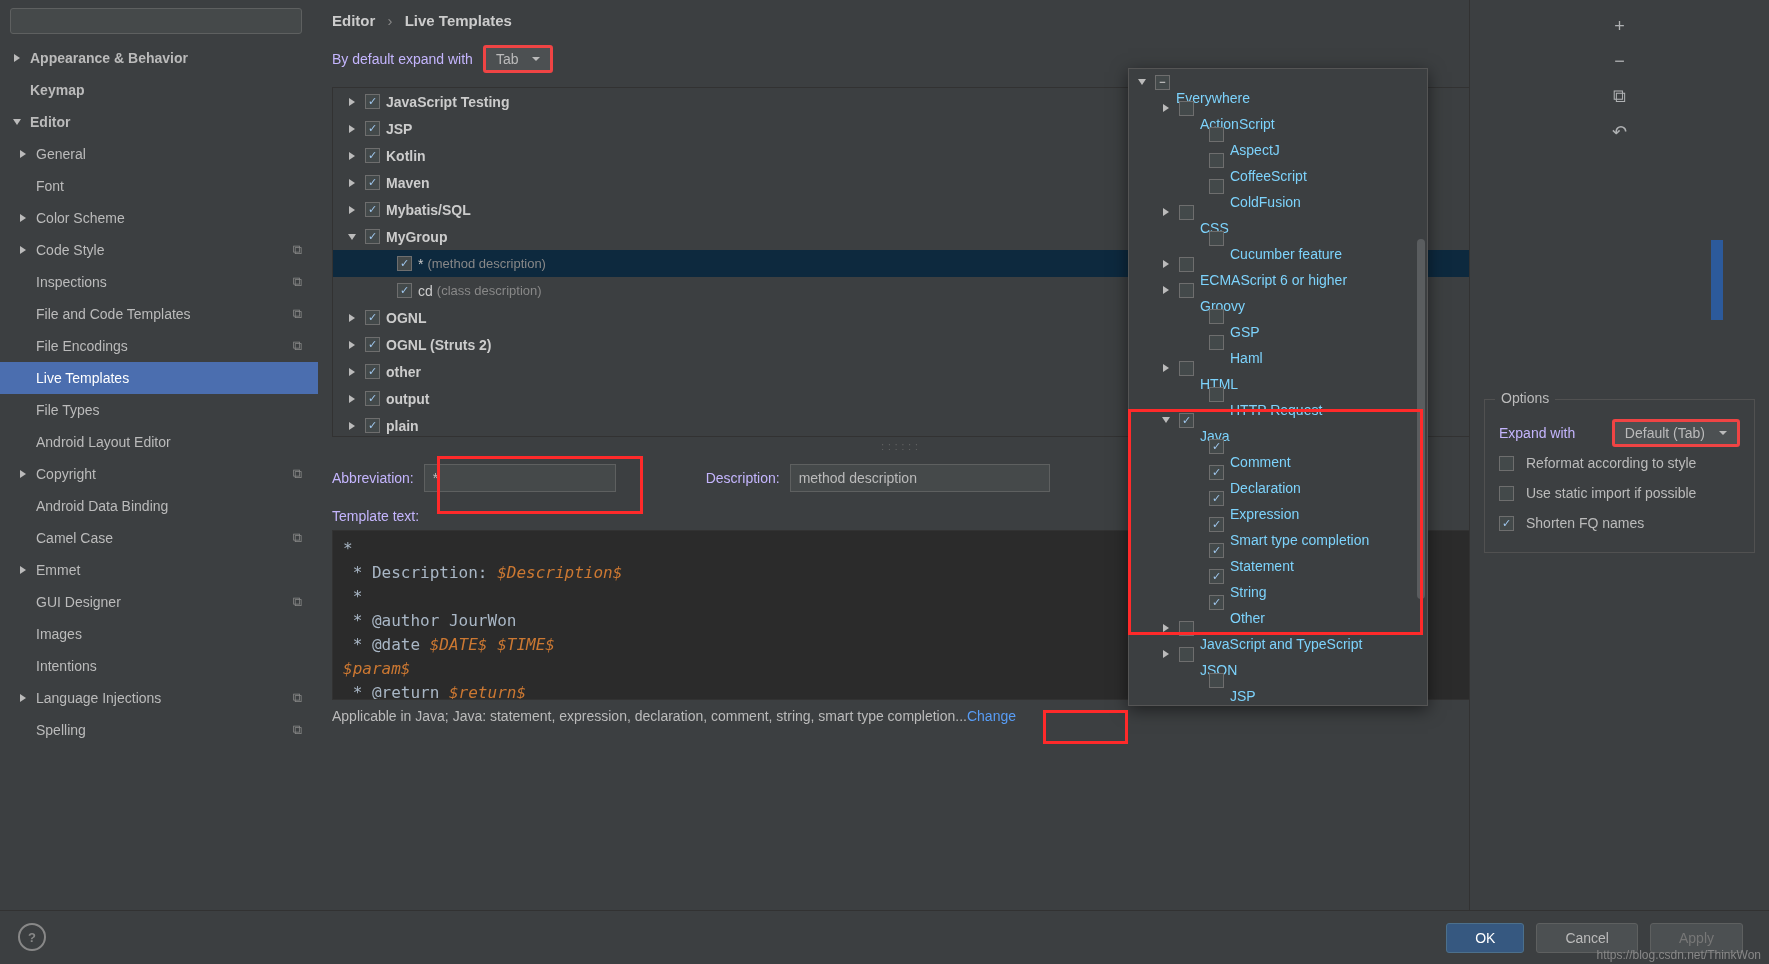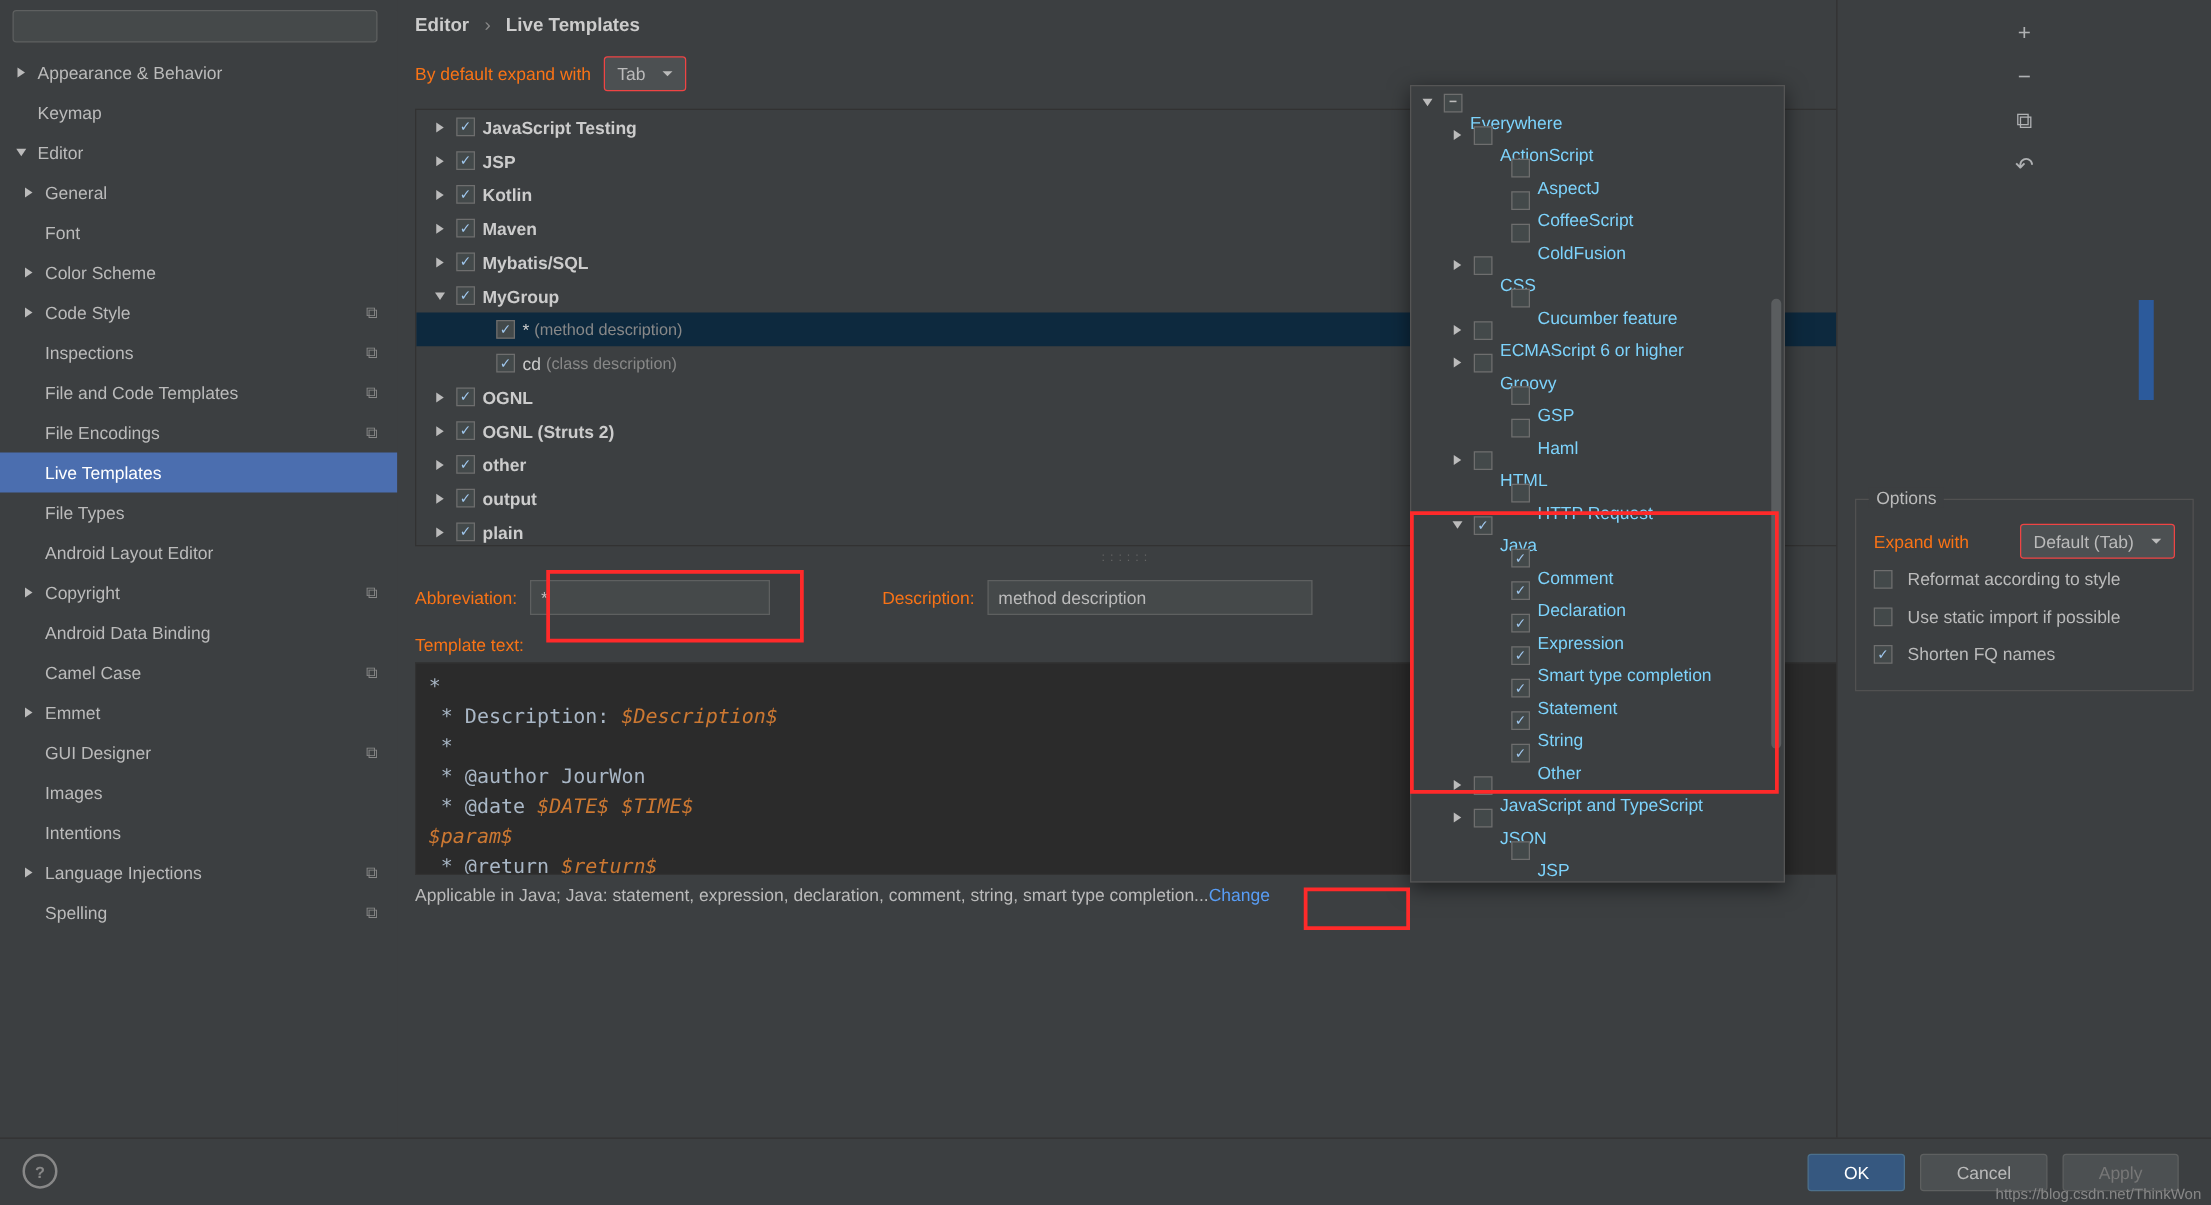--- a/index.html
+++ b/index.html
@@ -3,47 +3,47 @@
 <meta charset="utf-8">
 <style>
 * { box-sizing: border-box; margin: 0; padding: 0; }
 body { font-family: "Segoe UI", Arial, sans-serif; font-size: 13px; background: #3c3f41; color: #bbbbbb; width: 1769px; height: 964px; overflow: hidden; position: relative; }
 .left-panel { position: absolute; left: 0; top: 0; width: 318px; height: 100%; background: #3c3f41; overflow-y: auto; }
 .search-input { margin: 8px 10px; width: 292px; height: 26px; background: #45494a; border: 1px solid #5e6060; border-radius: 3px; color: #bbb; padding: 2px 6px; font-size: 13px; }
 .side-item { display: flex; align-items: center; height: 32px; padding-left: 10px; cursor: pointer; }
 .side-item.selected { background: #4b6eaf; color: #fff; }
 .side-item .arrow { width: 14px; display: inline-flex; justify-content: center; color: #bbb; }
 .side-item .label { margin-left: 6px; font-size: 14px; }
-.side-item .bold { font-weight: normal; }
+.side-item .bold { font-weight: bold; }
 .side-item .icon-right { margin-left: auto; margin-right: 16px; color: #888; }
 .indent-1 { padding-left: 16px; }
 .arrow svg { width: 10px; height: 10px; }
 
 .main-area { position: absolute; left: 318px; top: 0; right: 284px; height: 100%; background: #3c3f41; }
 .breadcrumb { padding: 12px 14px 8px; font-size: 15px; font-weight: bold; color: #ccc; }
 .breadcrumb .sep { color: #888; margin: 0 8px; font-weight: normal; }
 .expand-row { padding: 8px 14px 14px; display: flex; align-items: center; gap: 10px; font-size: 14px; }
-.dropdown { background: #4c5052; border: 1px solid #ef4444; border-radius: 3px; padding: 4px 32px 4px 10px; position: relative; color: #bbb; height: 28px; display: inline-flex; align-items: center; }
+.dropdown { background: #4c5052; border: 3px solid #ef4444; border-radius: 3px; padding: 4px 32px 4px 10px; position: relative; color: #bbb; height: 28px; display: inline-flex; align-items: center; }
 .dropdown:after { content: ""; position: absolute; right: 10px; top: 50%; margin-top: -2px; border: 4px solid transparent; border-top-color: #bbb; }
 .template-groups { border: 1px solid #323232; margin: 0 14px 0 14px; max-height: 350px; overflow: hidden; }
 .tg-item { display: flex; align-items: center; height: 27px; padding-left: 12px; }
 .tg-item.selected { background: #0d293e; }
 .tg-item .arrow { width: 14px; display: inline-flex; justify-content: center; }
 .tg-item .cb { width: 15px; height: 15px; border: 1px solid #6e6e6e; background: #43494a; margin: 0 6px; display: inline-flex; justify-content: center; align-items: center; font-size: 11px; color: #a0c8ef; }
 .tg-item .lbl { color: #ccc; font-weight: bold; font-size: 14px; }
 .tg-item .lbl-norm { color: #ccc; font-size: 14px; }
 .tg-item .desc { color: #888; margin-left: 4px; }
 .tg-indent { padding-left: 44px; }
 
 .splitter { margin: 4px 14px; text-align: center; color: #666; font-size: 10px; letter-spacing: 4px; }
 .form-row { padding: 8px 14px; display: flex; align-items: center; gap: 10px; font-size: 14px; }
 .txt-input { background: #45494a; border: 1px solid #5e6060; height: 28px; color: #bbb; padding: 2px 8px; font-size: 14px; }
 .abbr-input { width: 192px; }
 .desc-input { width: 260px; }
-.label-txt { color: #f97316; }
+.label-txt { color: #c4b5fd; }
 
 .template-text { margin: 4px 14px 0; }
 .code-area { background: #2b2b2b; border: 1px solid #323232; padding: 6px 10px; font-family: "Consolas", monospace; font-size: 16px; line-height: 24px; color: #a9b7c6; height: 170px; overflow: hidden; white-space: pre; }
 .code-area .kw-var { color: #cc7832; font-style: italic; }
 .applicable-row { padding: 8px 14px; font-size: 14px; display: flex; align-items: baseline; gap: 0; position: relative; }
 .link { color: #589df6; }
 
 .right-panel { position: absolute; right: 0; top: 0; width: 300px; height: 100%; background: #3c3f41; border-left: 1px solid #323232; }
 .right-toolbar { display: flex; flex-direction: column; align-items: center; gap: 14px; padding: 16px 0; }
 .right-toolbar .tb { color: #afb1b3; cursor: pointer; font-size: 18px; width: 20px; text-align: center; }

